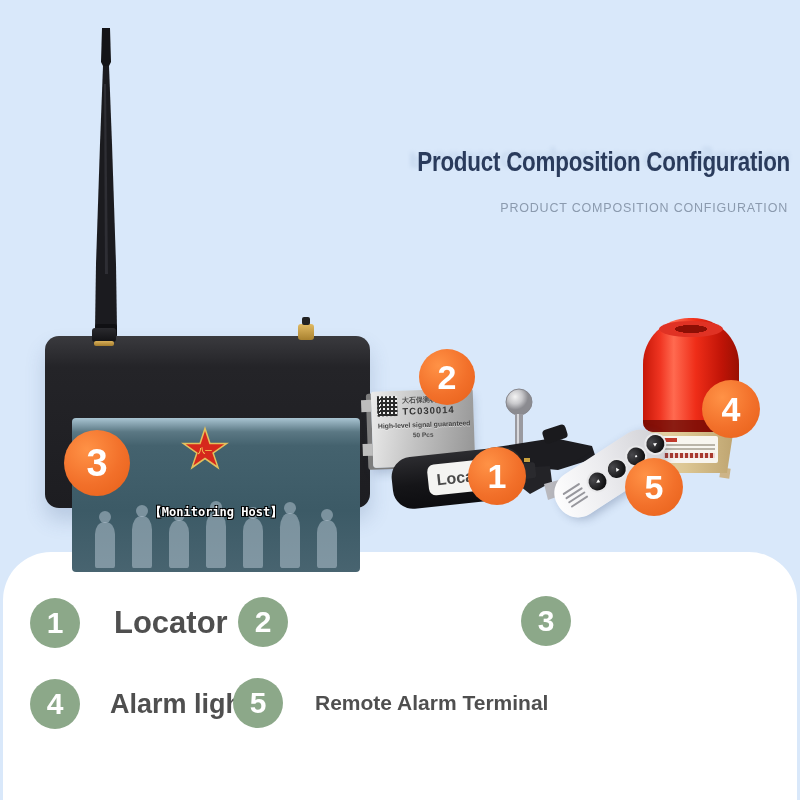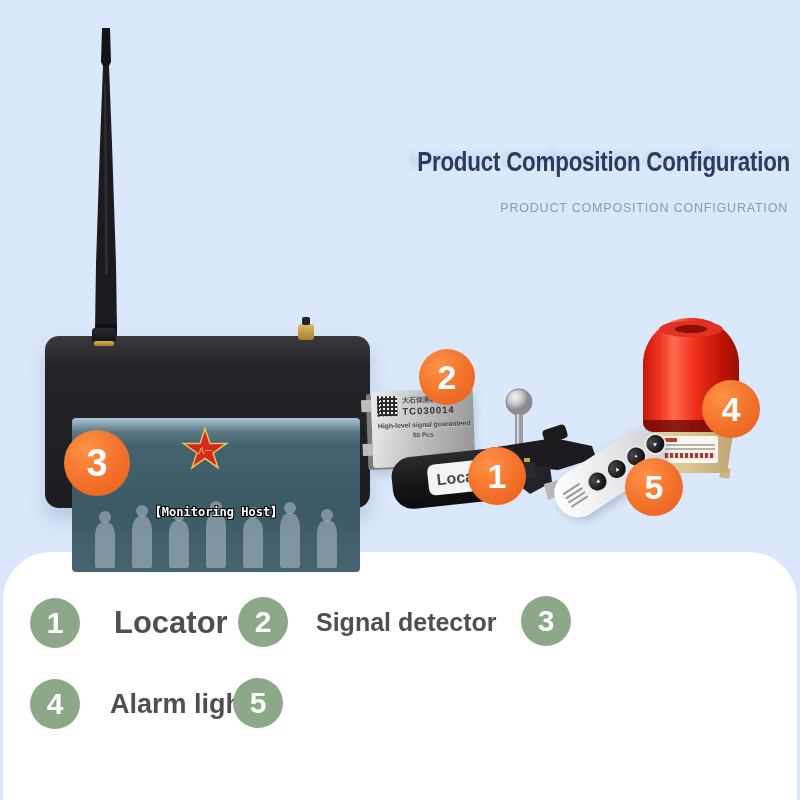--- a/index.html
+++ b/index.html
@@ -325,24 +325,24 @@
 <div class="badge" style="left:625px;top:458px;width:58px;height:58px;font-size:34px;">5</div>
 
 <div class="panel"></div>
 
 <div class="legend-item" id="leg1">
   <div class="legend-circle">1</div>
   <div class="legend-label">Locator</div>
 </div>
 <div class="legend-item" id="leg2">
   <div class="legend-circle">2</div>
-  <div class="legend-label">Signal detector</div>
 </div>
 <div class="legend-item" id="leg3">
   <div class="legend-circle">3</div>
 </div>
 <div class="legend-item" id="leg4">
   <div class="legend-circle">4</div>
   <div class="legend-label">Alarm light</div>
 </div>
 <div class="legend-item" id="leg5">
   <div class="legend-circle">5</div>
+  <div class="legend-label">Remote Alarm Terminal</div>
 </div>
 
 </body></html>

